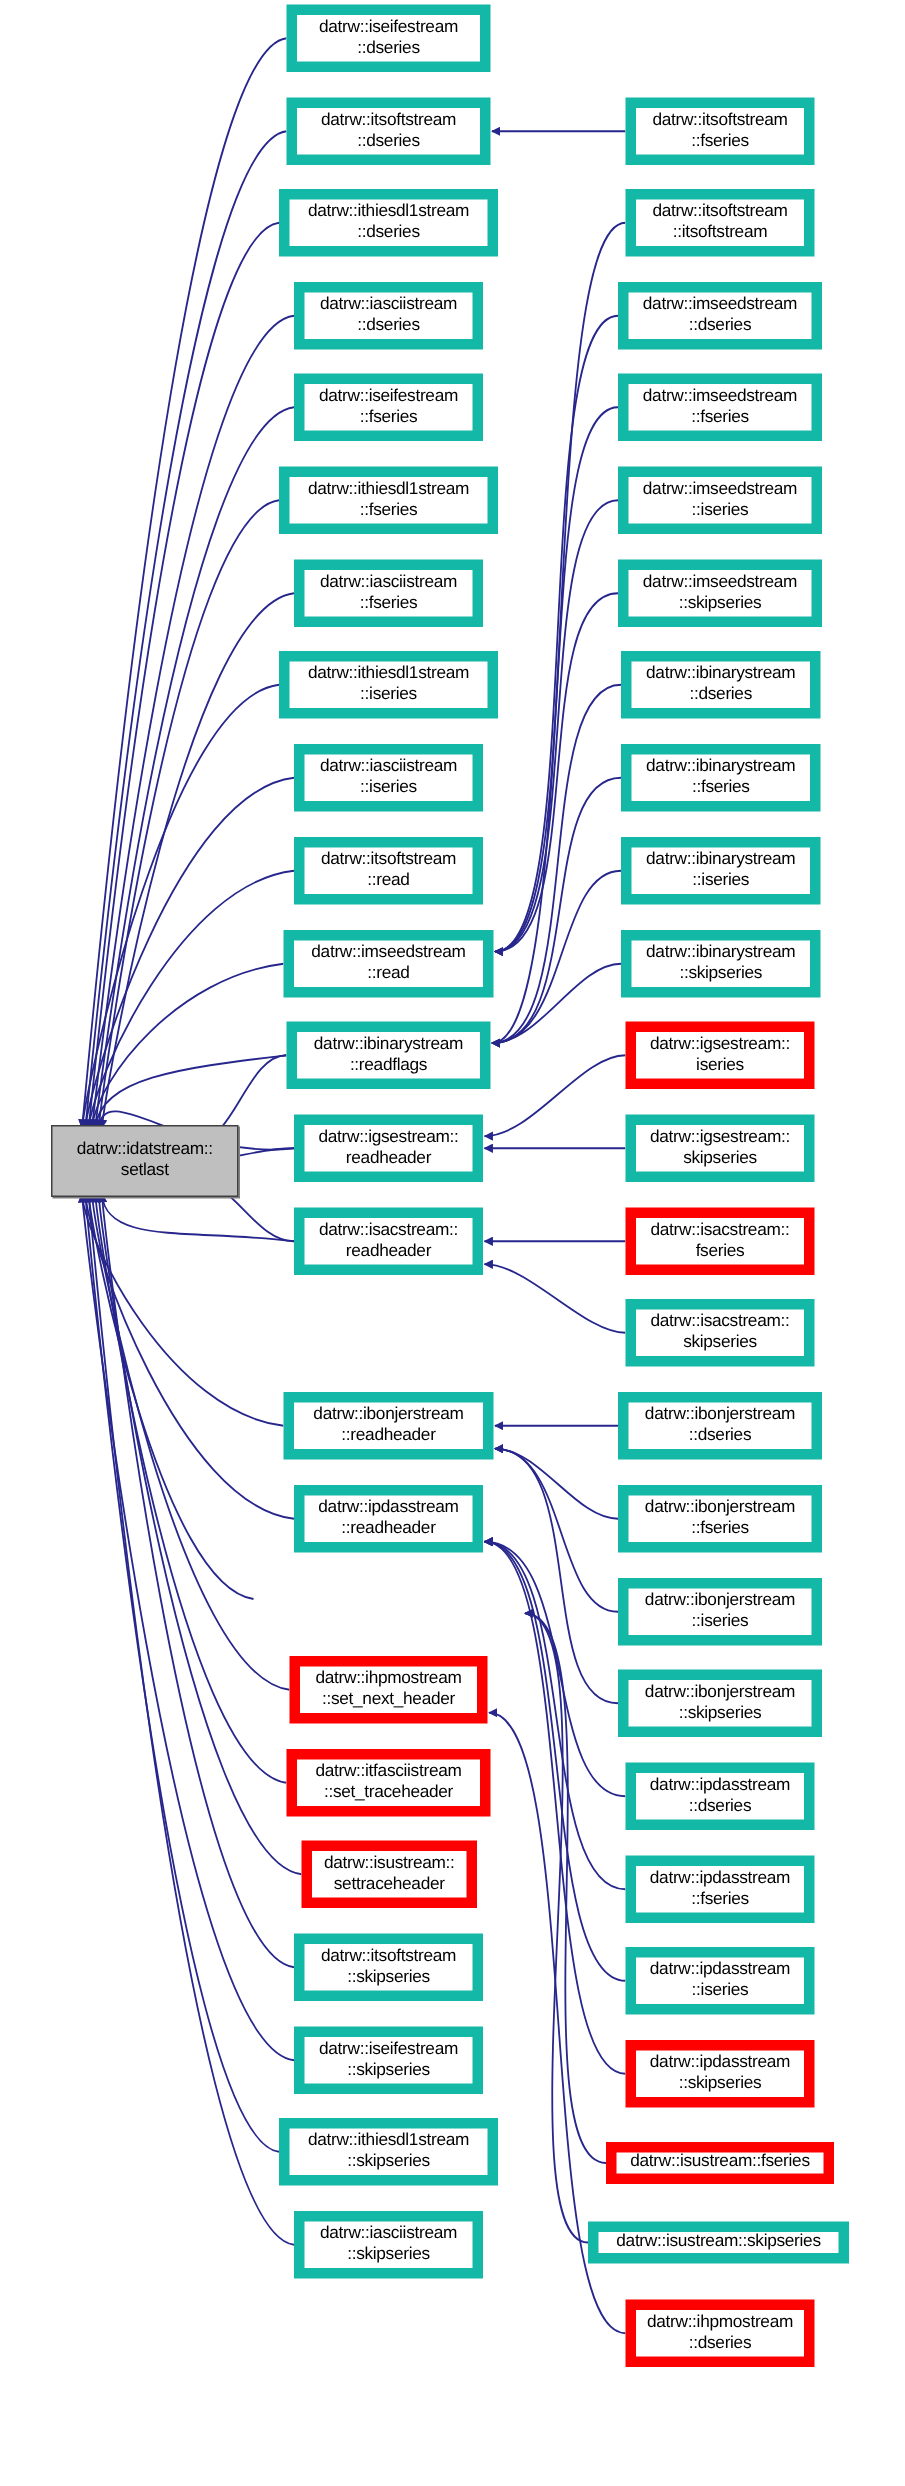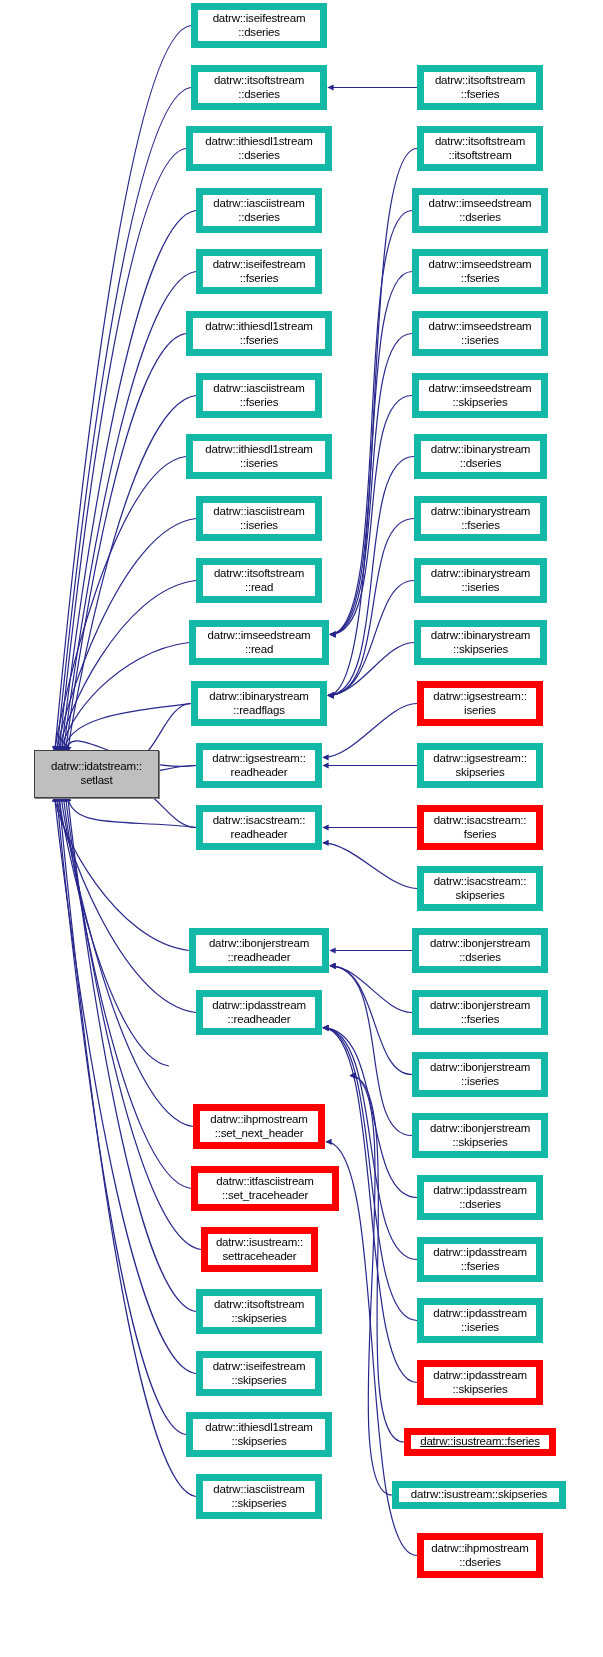--- a/index.html
+++ b/index.html
@@ -158,21 +158,21 @@
       <div class="node" style="left: 196px; top: 743px; width: 126px; height: 45px;"><span class="node-label">datrw::igsestream::
 readheader</span></div>
       <div class="node" style="left: 196px; top: 805px; width: 126px; height: 45px;"><span class="node-label">datrw::isacstream::
 readheader</span></div>
       <div class="node" style="left: 189px; top: 928px; width: 140px; height: 45px;"><span class="node-label">datrw::ibonjerstream
 ::readheader</span></div>
       <div class="node" style="left: 196px; top: 990px; width: 126px; height: 45px;"><span class="node-label">datrw::ipdasstream
 ::readheader</span></div>
       <div class="node red" style="left: 193px; top: 1104px; width: 132px; height: 45px;"><span class="node-label">datrw::ihpmostream
 ::set_next_header</span></div>
-      <div class="node red" style="left: 191px; top: 1166px; width: 148px; height: 45px; justify-content: flex-end;"><span class="node-label">datrw::itfasciistream
+      <div class="node red" style="left: 191px; top: 1166px; width: 136px; height: 45px; justify-content: flex-end;"><span class="node-label">datrw::itfasciistream
 ::set_traceheader</span></div>
       <div class="node red" style="left: 201px; top: 1227px; width: 117px; height: 45px;"><span class="node-label">datrw::isustream::
 settraceheader</span></div>
       <div class="node" style="left: 196px; top: 1289px; width: 126px; height: 45px;"><span class="node-label">datrw::itsoftstream
 ::skipseries</span></div>
       <div class="node" style="left: 196px; top: 1351px; width: 126px; height: 45px;"><span class="node-label">datrw::iseifestream
 ::skipseries</span></div>
       <div class="node" style="left: 186px; top: 1412px; width: 146px; height: 45px;"><span class="node-label">datrw::ithiesdl1stream
 ::skipseries</span></div>
       <div class="node" style="left: 196px; top: 1474px; width: 126px; height: 45px;"><span class="node-label">datrw::iasciistream
@@ -214,18 +214,18 @@
       <div class="node" style="left: 412px; top: 1113px; width: 136px; height: 45px;"><span class="node-label">datrw::ibonjerstream
 ::skipseries</span></div>
       <div class="node" style="left: 417px; top: 1175px; width: 126px; height: 45px;"><span class="node-label">datrw::ipdasstream
 ::dseries</span></div>
       <div class="node" style="left: 417px; top: 1237px; width: 126px; height: 45px;"><span class="node-label">datrw::ipdasstream
 ::fseries</span></div>
       <div class="node" style="left: 417px; top: 1298px; width: 126px; height: 45px;"><span class="node-label">datrw::ipdasstream
 ::iseries</span></div>
       <div class="node red" style="left: 417px; top: 1360px; width: 126px; height: 45px;"><span class="node-label">datrw::ipdasstream
 ::skipseries</span></div>
-      <div class="node red" style="left: 404px; top: 1428px; width: 152px; height: 28px; text-decoration: underline;"><span class="node-label">datrw::isustream::fseries</span></div>
+      <div class="node red" style="left: 404px; top: 1428px; width: 152px; height: 28px;"><span class="node-label">datrw::isustream::fseries</span></div>
       <div class="node" style="left: 392px; top: 1481px; width: 174px; height: 28px; align-items: center;"><span class="node-label">datrw::isustream::skipseries</span></div>
       <div class="node red" style="left: 417px; top: 1533px; width: 126px; height: 45px;"><span class="node-label">datrw::ihpmostream
 ::dseries</span></div>
     </div>
 </div>
 
 </body></html>

